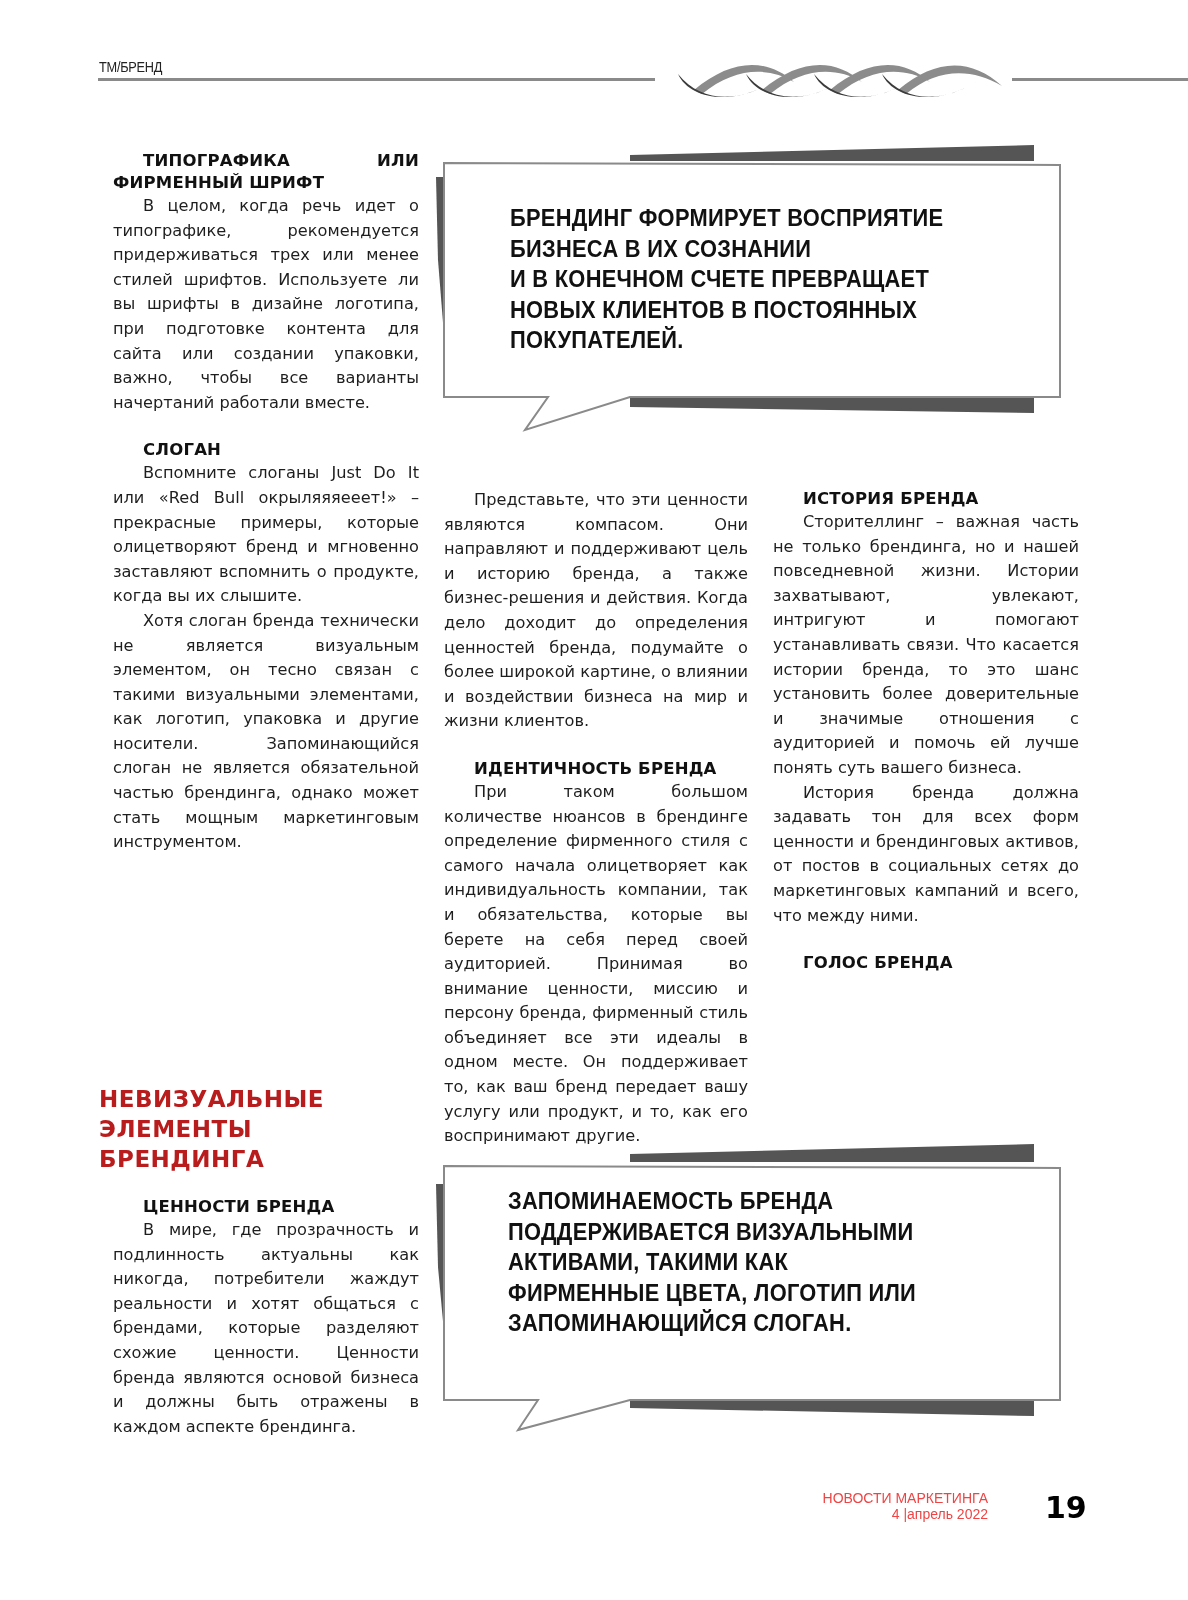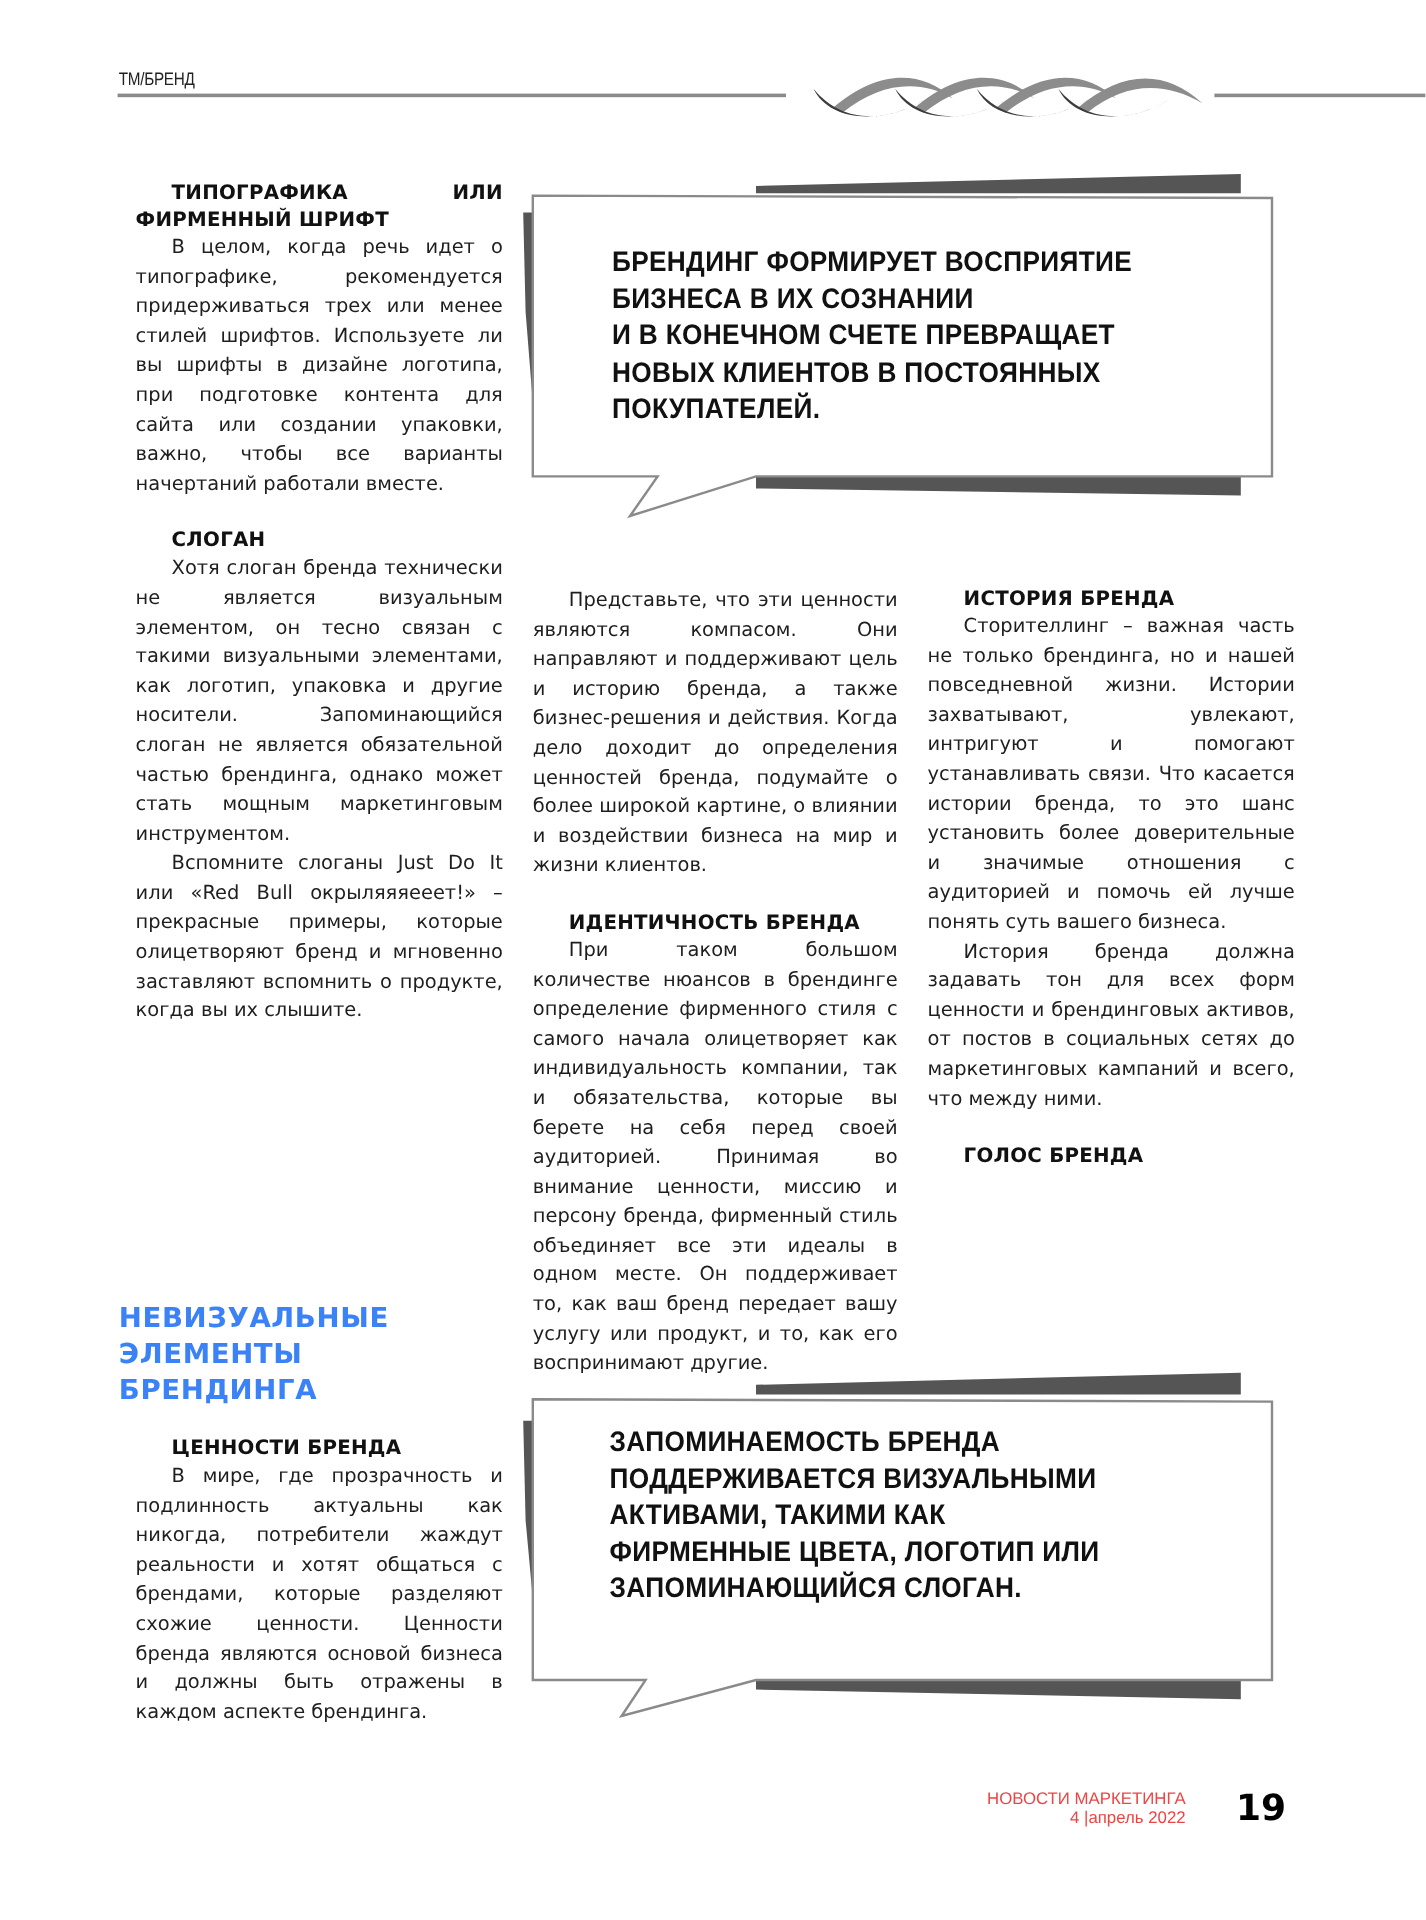--- a/index.html
+++ b/index.html
@@ -7,27 +7,27 @@
       font-family:"DejaVu Sans", sans-serif; }
     .abs { position:absolute; }
     .section-label { left:99px; top:58px; font-size:15px; letter-spacing:-0.3px; color:#222;
       font-family:"Liberation Sans", sans-serif; transform:scaleX(0.85); transform-origin:left; }
     .rule { height:3px; background:#8a8a8a; top:78px; }
     .col { position:absolute; font-size:16.2px; line-height:24.6px; text-align:justify; color:#1e1e1e;margin-left:14px; }
     .col p { margin:0; text-indent:30px; }
     .col p.noindent { text-indent:0; }
     .h3 { font-weight:bold; font-size:16.5px; line-height:22px; color:#111; margin:0; text-indent:0;
       letter-spacing:0.2px; }
-    .h2 { font-weight:bold; font-size:23px; line-height:30px; color:#3b82f6; letter-spacing:0.5px; }
+    .h2 { font-weight:bold; font-size:23px; line-height:30px; color:#b91c1c; letter-spacing:0.5px; }
     .gap { height:24px; }
     .quote-text { position:absolute; font-family:"Liberation Sans", sans-serif; font-weight:bold;
       font-size:23.5px; line-height:30.5px; color:#111; letter-spacing:0.3px; transform:scaleX(0.93);
       transform-origin:left; }
     .footer-title { font-family:"Liberation Sans", sans-serif; font-size:14px; color:#ef4444; text-align:right; }
-    .page-num { font-family:"DejaVu Sans", sans-serif; font-weight:bold; font-size:30px; color:#000; }
+    .page-num { font-family:"DejaVu Sans", sans-serif; font-weight:bold; font-size:30px; color:#000;margin-left:15px; }
   </style>
 </head>
 <body>
 
 <div class="abs section-label">ТМ/БРЕНД</div>
 <div class="abs rule" style="left:98px; width:557px;"></div>
 <div class="abs rule" style="left:1012px; width:176px;"></div>
 <svg class="abs" style="left:672px; top:60px;" width="340" height="46" viewBox="0 0 340 46">
   <g fill="#8c8c8c">
     <path d="M22 30 C60 -2, 95 -2, 122 22 C95 6, 62 8, 30 34 Z"></path>
@@ -55,22 +55,22 @@
   <div>И В КОНЕЧНОМ СЧЕТЕ ПРЕВРАЩАЕТ</div>
   <div>НОВЫХ КЛИЕНТОВ В ПОСТОЯННЫХ</div>
   <div>ПОКУПАТЕЛЕЙ.</div>
 </div>
 
 <div class="col" style="left:99px; top:150px; width:306px;">
   <p class="h3">ТИПОГРАФИКА ИЛИ ФИРМЕННЫЙ ШРИФТ</p>
   <p>В целом, когда речь идет о типографике, рекомендуется придерживаться трех или менее стилей шрифтов. Используете ли вы шрифты в дизайне логотипа, при подготовке контента для сайта или создании упаковки, важно, чтобы все варианты начертаний работали вместе.</p>
   <div class="gap"></div>
   <p class="h3">СЛОГАН</p>
+  <p>Вспомните слоганы Just Do It или «Red Bull окрыляяяееет!» – прекрасные примеры, которые олицетворяют бренд и мгновенно заставляют вспомнить о продукте, когда вы их слышите.</p>
   <p>Хотя слоган бренда технически не является визуальным элементом, он тесно связан с такими визуальными элементами, как логотип, упаковка и другие носители. Запоминающийся слоган не является обязательной частью брендинга, однако может стать мощным маркетинговым инструментом.</p>
-  <p>Вспомните слоганы Just Do It или «Red Bull окрыляяяееет!» – прекрасные примеры, которые олицетворяют бренд и мгновенно заставляют вспомнить о продукте, когда вы их слышите.</p>
 </div>
 
 <div class="abs h2" style="left:99px; top:1084px; width:320px;">НЕВИЗУАЛЬНЫЕ ЭЛЕМЕНТЫ БРЕНДИНГА</div>
 
 <div class="col" style="left:99px; top:1196px; width:306px;">
   <p class="h3">ЦЕННОСТИ БРЕНДА</p>
   <p>В мире, где прозрачность и подлинность актуальны как никогда, потребители жаждут реальности и хотят общаться с брендами, которые разделяют схожие ценности. Ценности бренда являются основой бизнеса и должны быть отражены в каждом аспекте брендинга.</p>
 </div>
 
 <div class="col" style="left:430px; top:488px; width:304px;">

